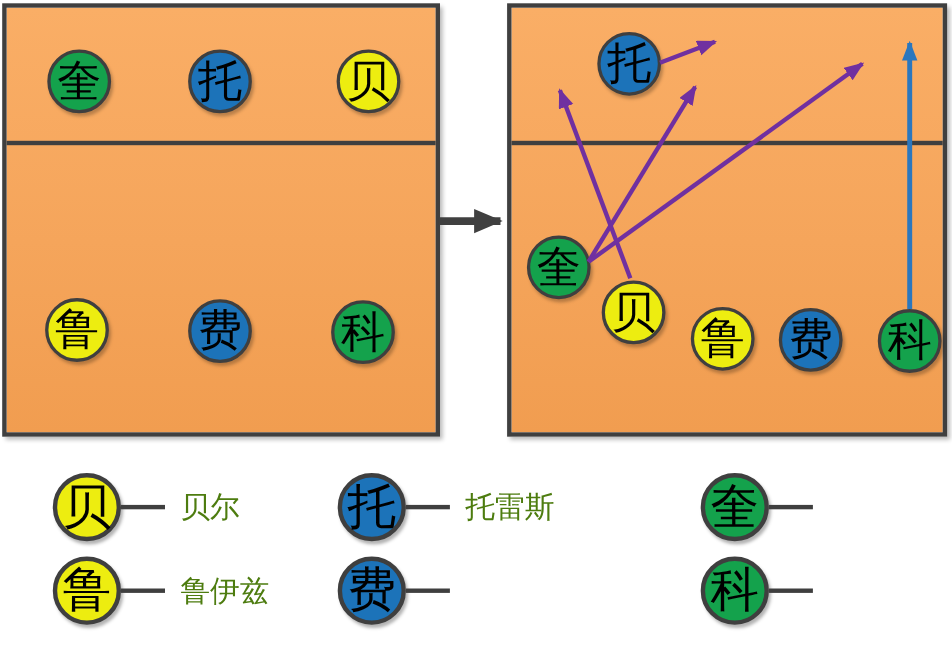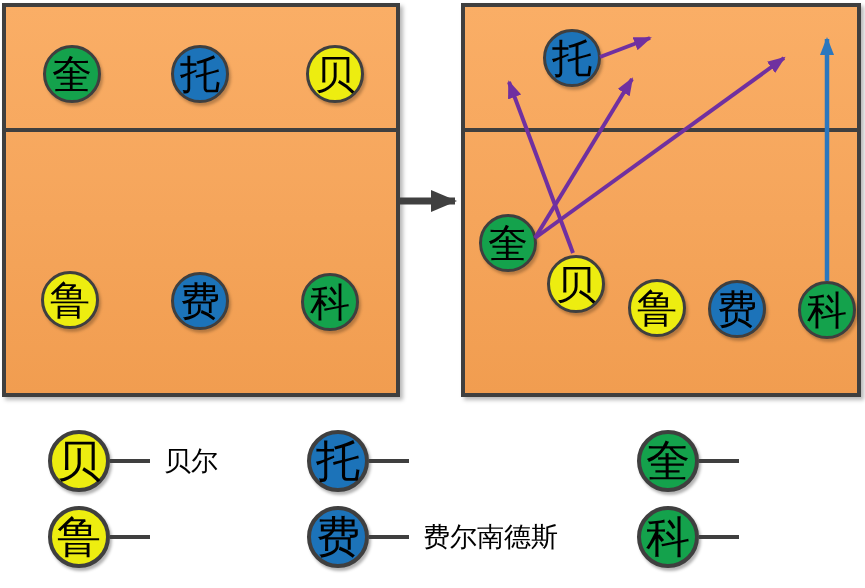--- a/index.html
+++ b/index.html
@@ -25,21 +25,21 @@
   svg.overlay{position:absolute;left:0;top:0;z-index:5;pointer-events:none;}
 
   .legend-item{position:absolute;display:flex;align-items:center;z-index:2;}
   .legend-circle{width:62px;height:62px;border-radius:50%;box-sizing:border-box;
           border:4px solid #3F3F3F;flex:none;
           display:flex;align-items:center;justify-content:center;
           font-size:44px;line-height:1;color:#000;
           font-family:"DejaVu Serif","Liberation Serif",serif;
           box-shadow:2px 3px 3px rgba(0,0,0,0.3);}
   .legend-line{width:40px;height:4px;background:#3F3F3F;flex:none;}
-  .legend-name{font-size:27px;color:#000000;margin-left:14px;white-space:nowrap;
+  .legend-name{font-size:27px;color:#4d7c0f;margin-left:14px;white-space:nowrap;
           font-family:Liberation Sans, sans-serif;}
 </style>
 </head>
 <body>
 
 <div class="stage">
   <div id="left-court" class="court">
     <div class="net"></div>
   </div>
   <div id="right-court" class="court">
@@ -80,29 +80,30 @@
     </svg>
   <div id="legend">
       <div class="legend-item" style="left: 48px; top: 430px;">
         <div class="legend-circle" style="background: rgb(237, 237, 16);">贝</div>
         <div class="legend-line"></div>
         <div class="legend-name">贝尔</div>
       </div>
       <div class="legend-item" style="left: 48px; top: 506px;">
         <div class="legend-circle" style="background: rgb(237, 237, 16);">鲁</div>
         <div class="legend-line"></div>
+        <div class="legend-name">鲁伊兹</div>
       </div>
       <div class="legend-item" style="left: 307px; top: 430px;">
         <div class="legend-circle" style="background: rgb(28, 115, 185);">托</div>
         <div class="legend-line"></div>
+        <div class="legend-name">托雷斯</div>
       </div>
       <div class="legend-item" style="left: 307px; top: 506px;">
         <div class="legend-circle" style="background: rgb(28, 115, 185);">费</div>
         <div class="legend-line"></div>
-        <div class="legend-name">费尔南德斯</div>
       </div>
       <div class="legend-item" style="left: 637px; top: 430px;">
         <div class="legend-circle" style="background: rgb(20, 162, 76);">奎</div>
         <div class="legend-line"></div>
       </div>
       <div class="legend-item" style="left: 637px; top: 506px;">
         <div class="legend-circle" style="background: rgb(20, 162, 76);">科</div>
         <div class="legend-line"></div>
       </div>
     </div>

